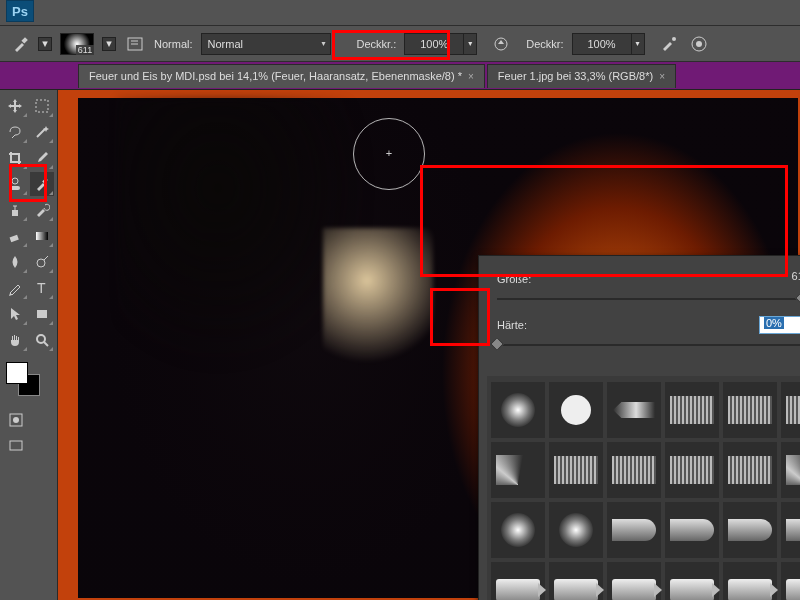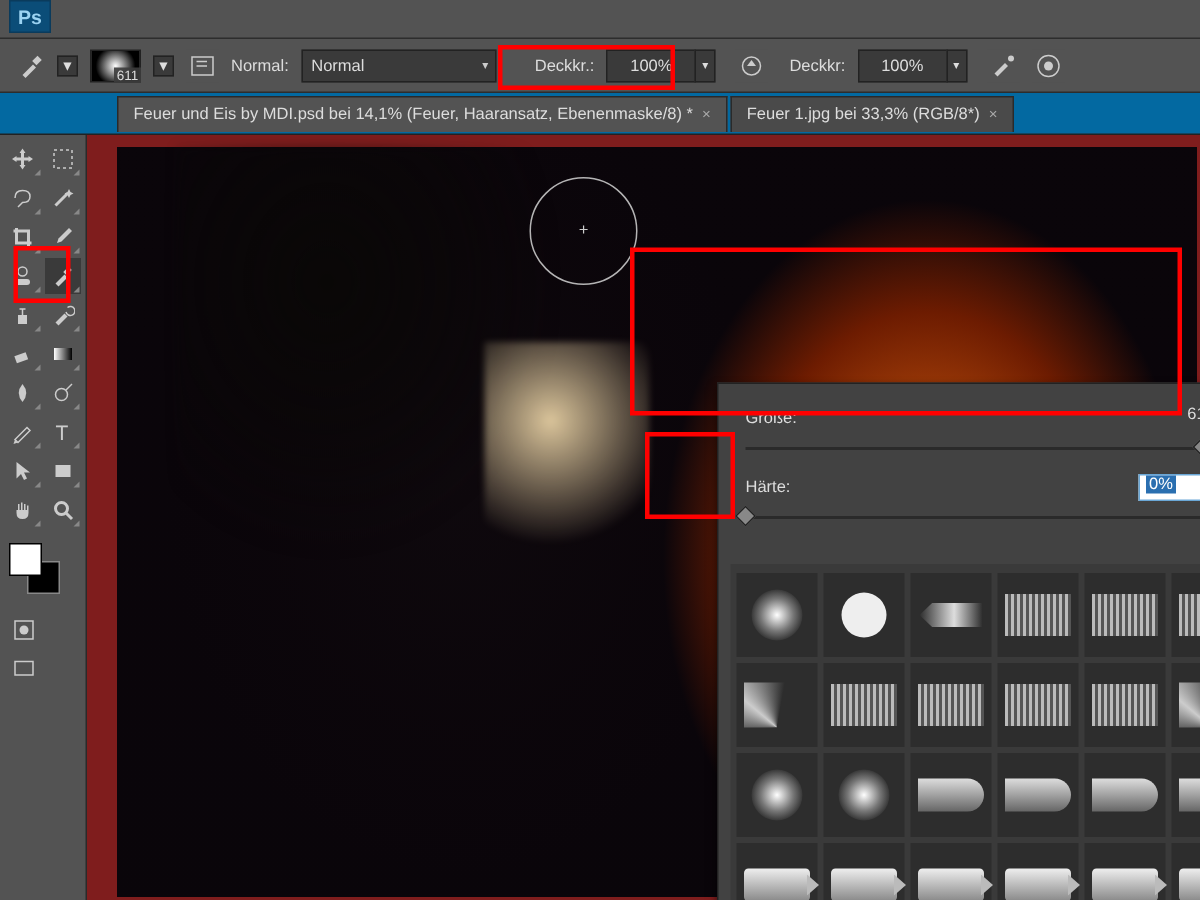--- a/index.html
+++ b/index.html
@@ -20,37 +20,37 @@
   .opt-select { height: 22px; background: #3a3a3a; border: 1px solid #222; color: #ddd; padding: 0 18px 0 6px; display: flex; align-items: center; position: relative; }
   .opt-select::after { content: "▾"; position: absolute; right: 4px; font-size: 8px; color: #ccc; }
   .opt-pct { width: 60px; height: 22px; background: #3a3a3a; border: 1px solid #222; color: #ddd; display: flex; align-items: center; justify-content: center; position: relative; }
   .opt-pct .chev { position: absolute; right: -14px; width: 14px; height: 22px; background: #3a3a3a; border: 1px solid #222; display: flex; align-items: center; justify-content: center; font-size: 8px; }
   .opt-iconbtn { width: 22px; height: 22px; background: #535353; display: flex; align-items: center; justify-content: center; }
 
   
   .hl { position: absolute; border: 3px solid #ff0000; pointer-events: none; z-index: 50; }
 
   
-  .tabbar { height: 28px; background: #0369a1; display: flex; align-items: center; padding-left: 78px; border-bottom: 1px solid #222; }
+  .tabbar { height: 28px; background: #701a75; display: flex; align-items: center; padding-left: 78px; border-bottom: 1px solid #222; }
   .tab { height: 24px; background: #4a4a4a; border: 1px solid #2a2a2a; border-bottom: none; padding: 0 10px; display: flex; align-items: center; gap: 6px; font-size: 11px; color: #ddd; margin-right: 2px; }
   .tab.active { background: #535353; }
   .tab-close { color: #aaa; font-size: 10px; }
 
   
   .main { position: absolute; top: 90px; left: 0; right: 0; bottom: 0; display: flex; }
   .toolbox { width: 58px; background: #535353; border-right: 1px solid #2a2a2a; display: flex; flex-direction: column; padding: 4px 2px; }
   .toolrow { display: flex; height: 24px; margin-bottom: 2px; }
   .tool { width: 26px; height: 24px; display: flex; align-items: center; justify-content: center; color: #ccc; position: relative; margin: 0 1px; }
   .tool.active { background: #3a3a3a; }
   .tool .tri { position: absolute; bottom: 1px; right: 1px; width: 0; height: 0; border-left: 4px solid transparent; border-bottom: 4px solid #888; }
   .swatches { margin-top: 8px; position: relative; height: 36px; }
   .swatch-fg { position: absolute; left: 4px; top: 0; width: 22px; height: 22px; background: #fff; border: 1px solid #000; z-index: 2; }
   .swatch-bg { position: absolute; left: 16px; top: 12px; width: 22px; height: 22px; background: #000; border: 1px solid #888; }
 
-  .canvas { flex: 1; position: relative; background: #7f1d1d; overflow: hidden; }
+  .canvas { flex: 1; position: relative; background: #c2410c; overflow: hidden; }
   .doc { position: absolute; left: 20px; top: 8px; width: 720px; height: 500px;
     background:
       radial-gradient(ellipse 220px 300px at 75% 55%, rgba(255,120,20,0.95), rgba(120,30,0,0.9) 55%, rgba(10,5,10,0.98) 80%),
       radial-gradient(ellipse 320px 420px at 32% 45%, rgba(235,200,180,0.95), rgba(120,70,60,0.5) 42%, rgba(5,4,8,0) 62%),
       linear-gradient(180deg,#050408,#0a0810);
   }
   
   .doc::before { content:""; position:absolute; left:40px; top:0; width:250px; height:300px;
     background: radial-gradient(ellipse 220px 260px at 40% 30%, rgba(10,8,7,0.95), rgba(10,8,7,0) 70%);
     filter: blur(4px); }

